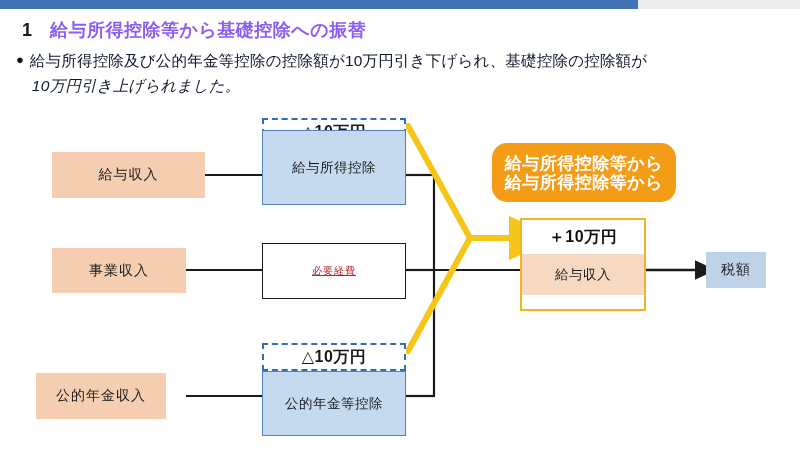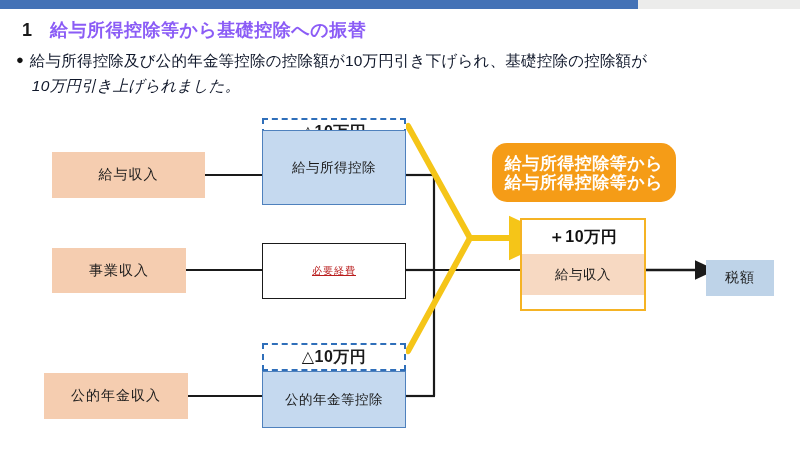--- a/index.html
+++ b/index.html
@@ -239,49 +239,49 @@
   </svg>
 
   <div class="node income-box" style="left:52px; top:152px; width:153px; height:46px;">
     <span>給与収入</span>
   </div>
 
   <div class="node income-box" style="left:52px; top:248px; width:134px; height:45px;align-items:center;">
     <span>事業収入</span>
   </div>
 
-  <div class="node income-box" style="left:44px; top:373px; width:144px; height:46px;">
+  <div class="node income-box" style="left:36px; top:373px; width:130px; height:46px;">
     <span>公的年金収入</span>
   </div>
 
   <div class="node dashed-banner" style="left:262px; top:118px; width:144px; height:28px;">
     <span>△10万円</span>
   </div>
   <div class="node ded-box" style="left:262px; top:130px; width:144px; height:75px;">
     <span>給与所得控除</span>
   </div>
 
   <div class="node white-box" style="left:262px; top:243px; width:144px; height:56px;">
     <span>必要経費</span>
   </div>
 
   <div class="node dashed-banner" style="left:262px; top:343px; width:144px; height:28px;">
     <span>△10万円</span>
   </div>
-  <div class="node ded-box" style="left:262px; top:371px; width:144px; height:57px;">
+  <div class="node ded-box" style="left:262px; top:371px; width:144px; height:65px;">
     <span>公的年金等控除</span>
   </div>
 
   <div class="node" id="callout" style="left:492px; top:143px; width:184px; height:59px;">
     <span>給与所得控除等から</span>
     <span>給与所得控除等から</span>
   </div>
 
   <div id="plus-group" style="left:520px; top:218px; width:126px; height:93px;">
     <div id="plus-top">＋10万円</div>
     <div id="plus-bottom">給与収入</div>
   </div>
 
-  <div class="node" id="tax-box" style="left:706px; top:260px; width:68px; height:36px;">
+  <div class="node" id="tax-box" style="left:706px; top:252px; width:60px; height:36px;">
     <span>税額</span>
   </div>
 
 </div>
 
 </body></html>

